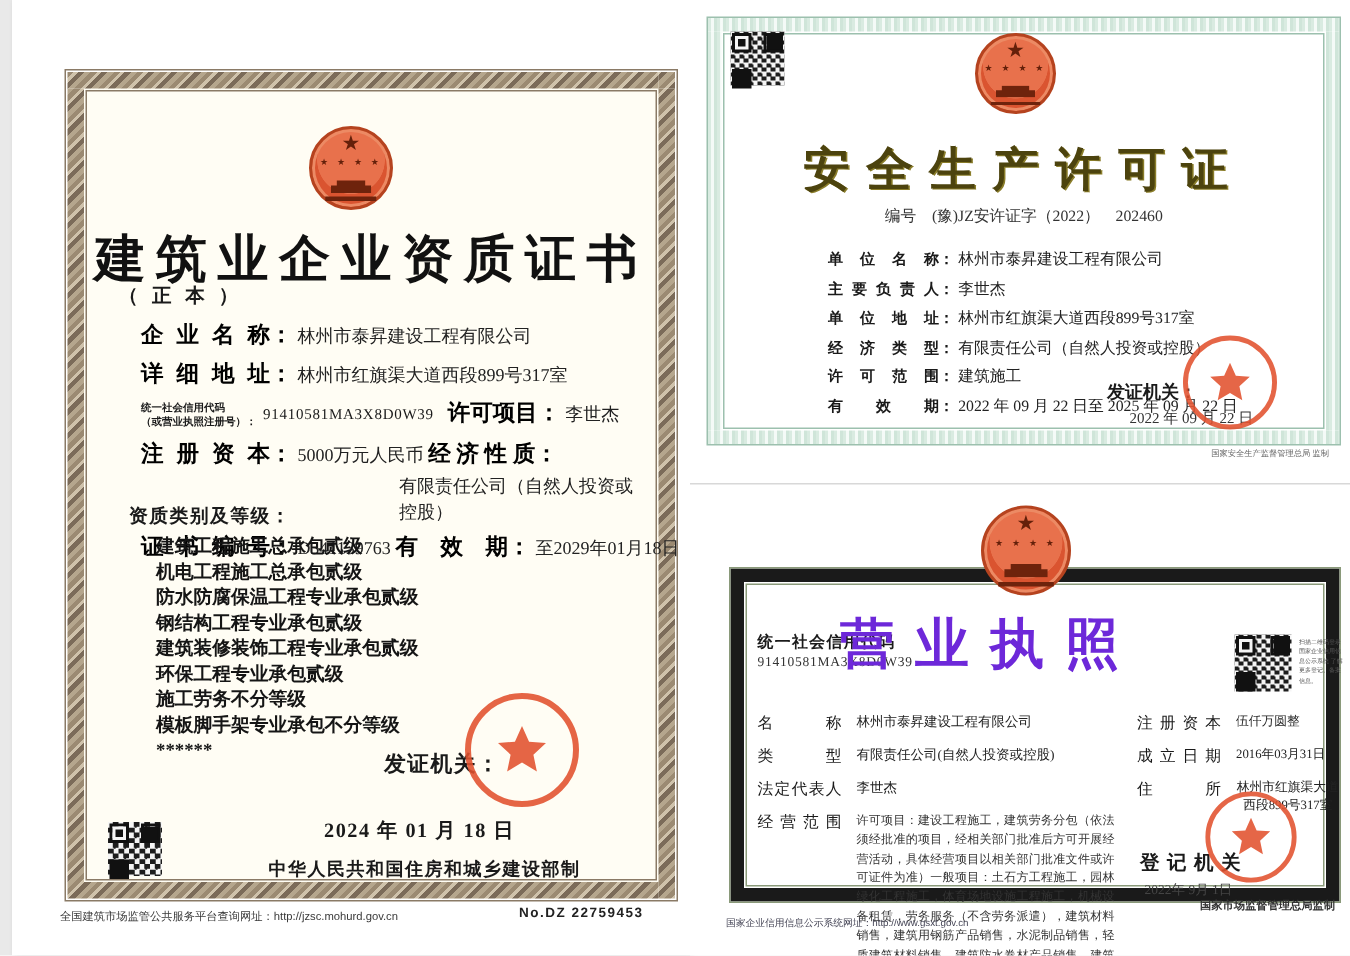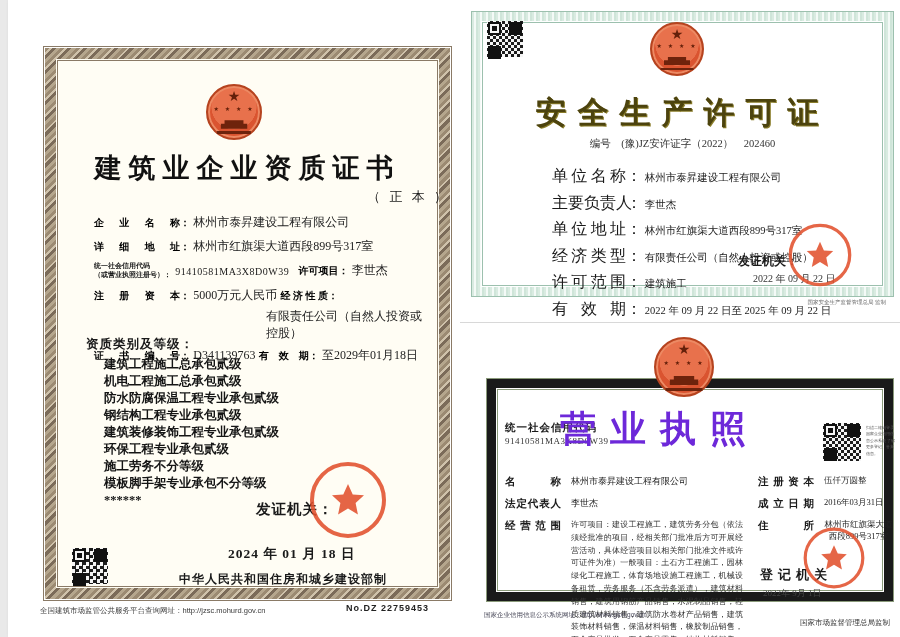--- a/index.html
+++ b/index.html
@@ -60,68 +60,68 @@
     background-size:7px 7px;}
   .qr::before{content:"";position:absolute;left:1px;top:1px;width:9px;height:9px;
     background:#111;border:2px solid #111;background-clip:content-box;
     box-shadow:0 24px 0 0 #111;outline:2px solid #f5f5f5;outline-offset:-4px;}
   .qr::after{content:"";position:absolute;right:1px;top:1px;width:9px;height:9px;
     background:#111;border:2px solid #111;background-clip:content-box;}
   .qr.small{background-size:6px 6px;}
 
   
   .L-title{position:absolute;left:37px;right:10px;top:150px;text-align:center;
-    font-size:27px;font-weight:bold;letter-spacing:7px;color:#111;}
-  .L-sub{position:absolute;left:37px;right:10px;top:188px;text-align:right;
-    font-size:13px;font-weight:normal;letter-spacing:3px;padding-left:34px;}
+    font-size:34px;font-weight:bold;letter-spacing:7px;color:#111;}
+  .L-sub{position:absolute;left:37px;right:10px;top:188px;text-align:left;
+    font-size:13px;font-weight:bold;letter-spacing:3px;padding-left:34px;}
   .L-fields{position:absolute;left:86px;top:214px;width:330px;font-size:13px;}
   .L-row{margin-bottom:7px;white-space:nowrap;}
-  .lbl{display:inline-block;font-weight:bold;font-size:10px;color:#000;}
+  .lbl{display:inline-block;font-weight:bold;font-size:15px;color:#000;}
   .lbl.j{width:86px;text-align:justify;text-align-last:justify;}
   .val{font-size:12px;color:#222;}
   .L-credit-lbl{display:inline-block;font-weight:bold;font-size:7px;line-height:1.25;vertical-align:middle;width:78px;}
   .L-credit-code{font-size:10px;letter-spacing:.5px;vertical-align:middle;}
   .L-grades-head{position:absolute;left:78px;top:336px;font-weight:bold;font-size:12.5px;letter-spacing:1px;}
   .L-grades{position:absolute;left:96px;top:356px;font-size:12.5px;font-weight:bold;line-height:17px;color:#151515;}
   .L-issuer{position:absolute;left:248px;top:500px;font-weight:bold;font-size:14.5px;letter-spacing:1px;z-index:2;}
-  .L-date{position:absolute;left:220px;top:545px;font-weight:bold;font-size:13.5px;letter-spacing:1px;z-index:6;}
+  .L-date{position:absolute;left:208px;top:545px;font-weight:bold;font-size:13.5px;letter-spacing:1px;z-index:6;}
   .L-made{position:absolute;left:130px;top:571px;width:290px;text-align:center;font-weight:bold;font-size:12px;letter-spacing:1px;}
   .L-footer{position:absolute;left:32px;top:606px;font-size:7.5px;color:#3a3a3a;font-family:"Liberation Sans",sans-serif;}
   .L-no{position:absolute;left:338px;top:603px;font-size:9px;font-weight:bold;color:#222;font-family:"Liberation Sans",sans-serif;letter-spacing:1px;}
 
   
   .S-title{position:absolute;left:12px;right:7px;top:92px;text-align:center;
     font-size:31px;font-weight:bold;letter-spacing:11px;color:#4c430e;
     text-shadow:1px 1px 0 #8a7d2a;}
   .S-serial{position:absolute;left:12px;right:7px;top:137px;text-align:center;font-size:10.5px;color:#333;}
   .S-fields{position:absolute;left:92px;top:166px;font-size:11px;}
   .S-row{margin-bottom:5.5px;white-space:nowrap;}
-  .S-lbl{display:inline-block;width:74px;font-weight:normal;font-size:16px;text-align:justify;text-align-last:justify;}
+  .S-lbl{display:inline-block;width:74px;font-weight:bold;font-size:10px;text-align:justify;text-align-last:justify;}
   .S-val{font-size:10.5px;color:#222;}
   .S-issuer{position:absolute;left:278px;top:253px;font-weight:bold;font-size:12px;z-index:2;}
   .S-date{position:absolute;left:293px;top:272px;font-size:10px;color:#333;z-index:2;}
   .S-made{position:absolute;right:14px;top:299px;font-size:5.5px;color:#666;font-family:"Liberation Sans",sans-serif;}
 
   
   .B-code-lbl{position:absolute;left:45px;top:98px;font-weight:bold;font-size:10.5px;letter-spacing:1px;}
   .B-code{position:absolute;left:45px;top:113px;font-size:9px;color:#333;letter-spacing:.5px;}
   .B-title{position:absolute;left:100px;top:82px;font-size:36px;font-weight:bold;letter-spacing:14px;color:#6d28d9;}
   .B-qr-note{position:absolute;left:406px;top:102px;width:30px;font-size:4px;line-height:1.6;color:#555;font-family:"Liberation Sans",sans-serif;}
   .B-cols{position:absolute;left:45px;top:152px;width:388px;font-size:9.5px;}
   .B-left{position:absolute;left:0;top:0;width:240px;}
   .B-right{position:absolute;left:253px;top:0;width:135px;}
   .B-row{margin-bottom:8px;display:flex;}
-  .B-lbl{flex:0 0 56px;font-weight:bold;font-size:10.5px;text-align:justify;text-align-last:justify;margin-right:10px;}
+  .B-lbl{flex:0 0 56px;font-weight:normal;font-size:10.5px;text-align:justify;text-align-last:justify;margin-right:10px;}
   .B-val{font-size:9px;color:#222;}
   .B-left .B-row:last-child .B-val{display:block;width:172px;text-align:justify;font-size:8px;line-height:1.6;color:#333;}
   .B-right .B-val{font-size:8.5px;text-align:center;}
   .B-registrar{position:absolute;left:300px;top:243px;font-weight:bold;font-size:13px;letter-spacing:5px;z-index:2;}
   .B-date{position:absolute;left:303px;top:264px;font-size:9px;color:#444;z-index:2;}
   .B-footer-l{position:absolute;left:24px;top:288px;font-size:6.5px;color:#445;font-family:"Liberation Sans",sans-serif;}
-  .B-footer-r{position:absolute;right:10px;top:295px;font-size:7.5px;font-weight:normal;color:#333;}
+  .B-footer-r{position:absolute;right:10px;top:276px;font-size:7.5px;font-weight:bold;color:#333;}
 </style>
 </head>
 <body>
 
 <div class="sheet" id="sheetL">
   <div class="frameL"></div>
 
   <div class="emblem" style="left:198px;top:84px;width:52px;height:52px;">
     <span class="e-star">★</span>
     <span class="e-dots">★ ★ ★ ★</span>
@@ -269,20 +269,24 @@
   <div class="B-qr-note">扫描二维码登录 国家企业信用信息公示系统 了解更多登记、备案信息。</div>
 
   <div class="B-cols">
     <div class="B-left">
 
         <div class="B-row">
           <span class="B-lbl">名称</span>
           <span class="B-val">林州市泰昇建设工程有限公司</span>
         </div>
 
+        <div class="B-row">
+          <span class="B-lbl">类型</span>
+          <span class="B-val">有限责任公司(自然人投资或控股)</span>
+        </div>
 
         <div class="B-row">
           <span class="B-lbl">法定代表人</span>
           <span class="B-val">李世杰</span>
         </div>
 
         <div class="B-row">
           <span class="B-lbl">经营范围</span>
           <span class="B-val">许可项目：建设工程施工，建筑劳务分包（依法须经批准的项目，经相关部门批准后方可开展经营活动，具体经营项目以相关部门批准文件或许可证件为准）一般项目：土石方工程施工，园林绿化工程施工，体育场地设施工程施工，机械设备租赁，劳务服务（不含劳务派遣），建筑材料销售，建筑用钢筋产品销售，水泥制品销售，轻质建筑材料销售，建筑防水卷材产品销售，建筑装饰材料销售，保温材料销售，橡胶制品销售，五金产品批发，五金产品零售，结构材料销售，石棉制品销售（除依法须经批准的项目外，凭营业执照依法自主开展经营活动）</span>
         </div>

